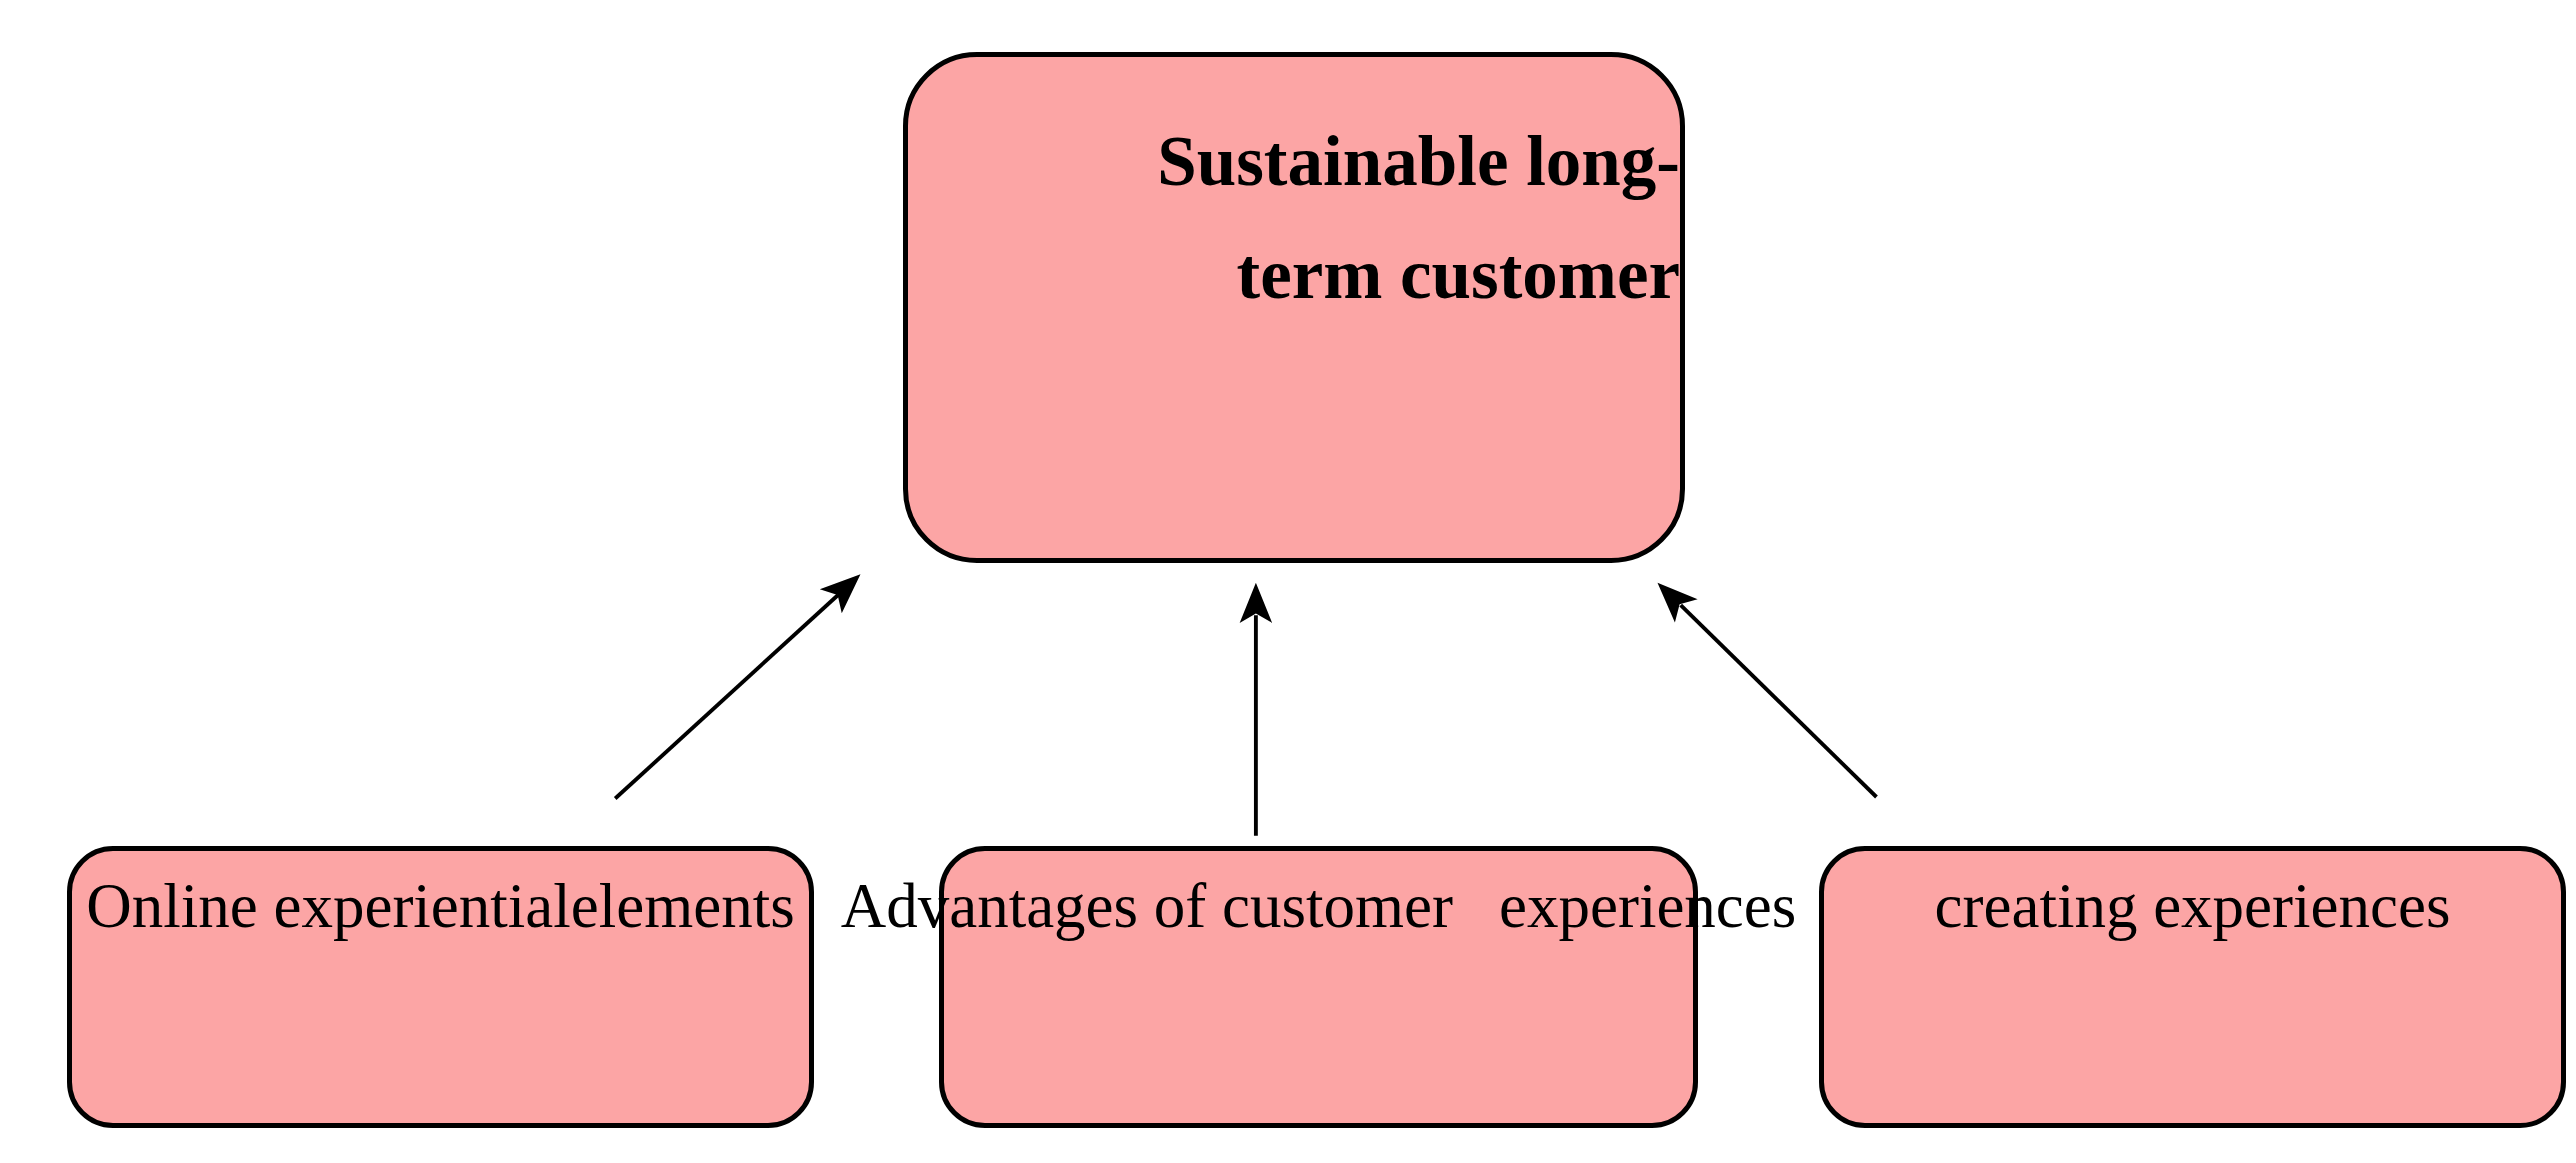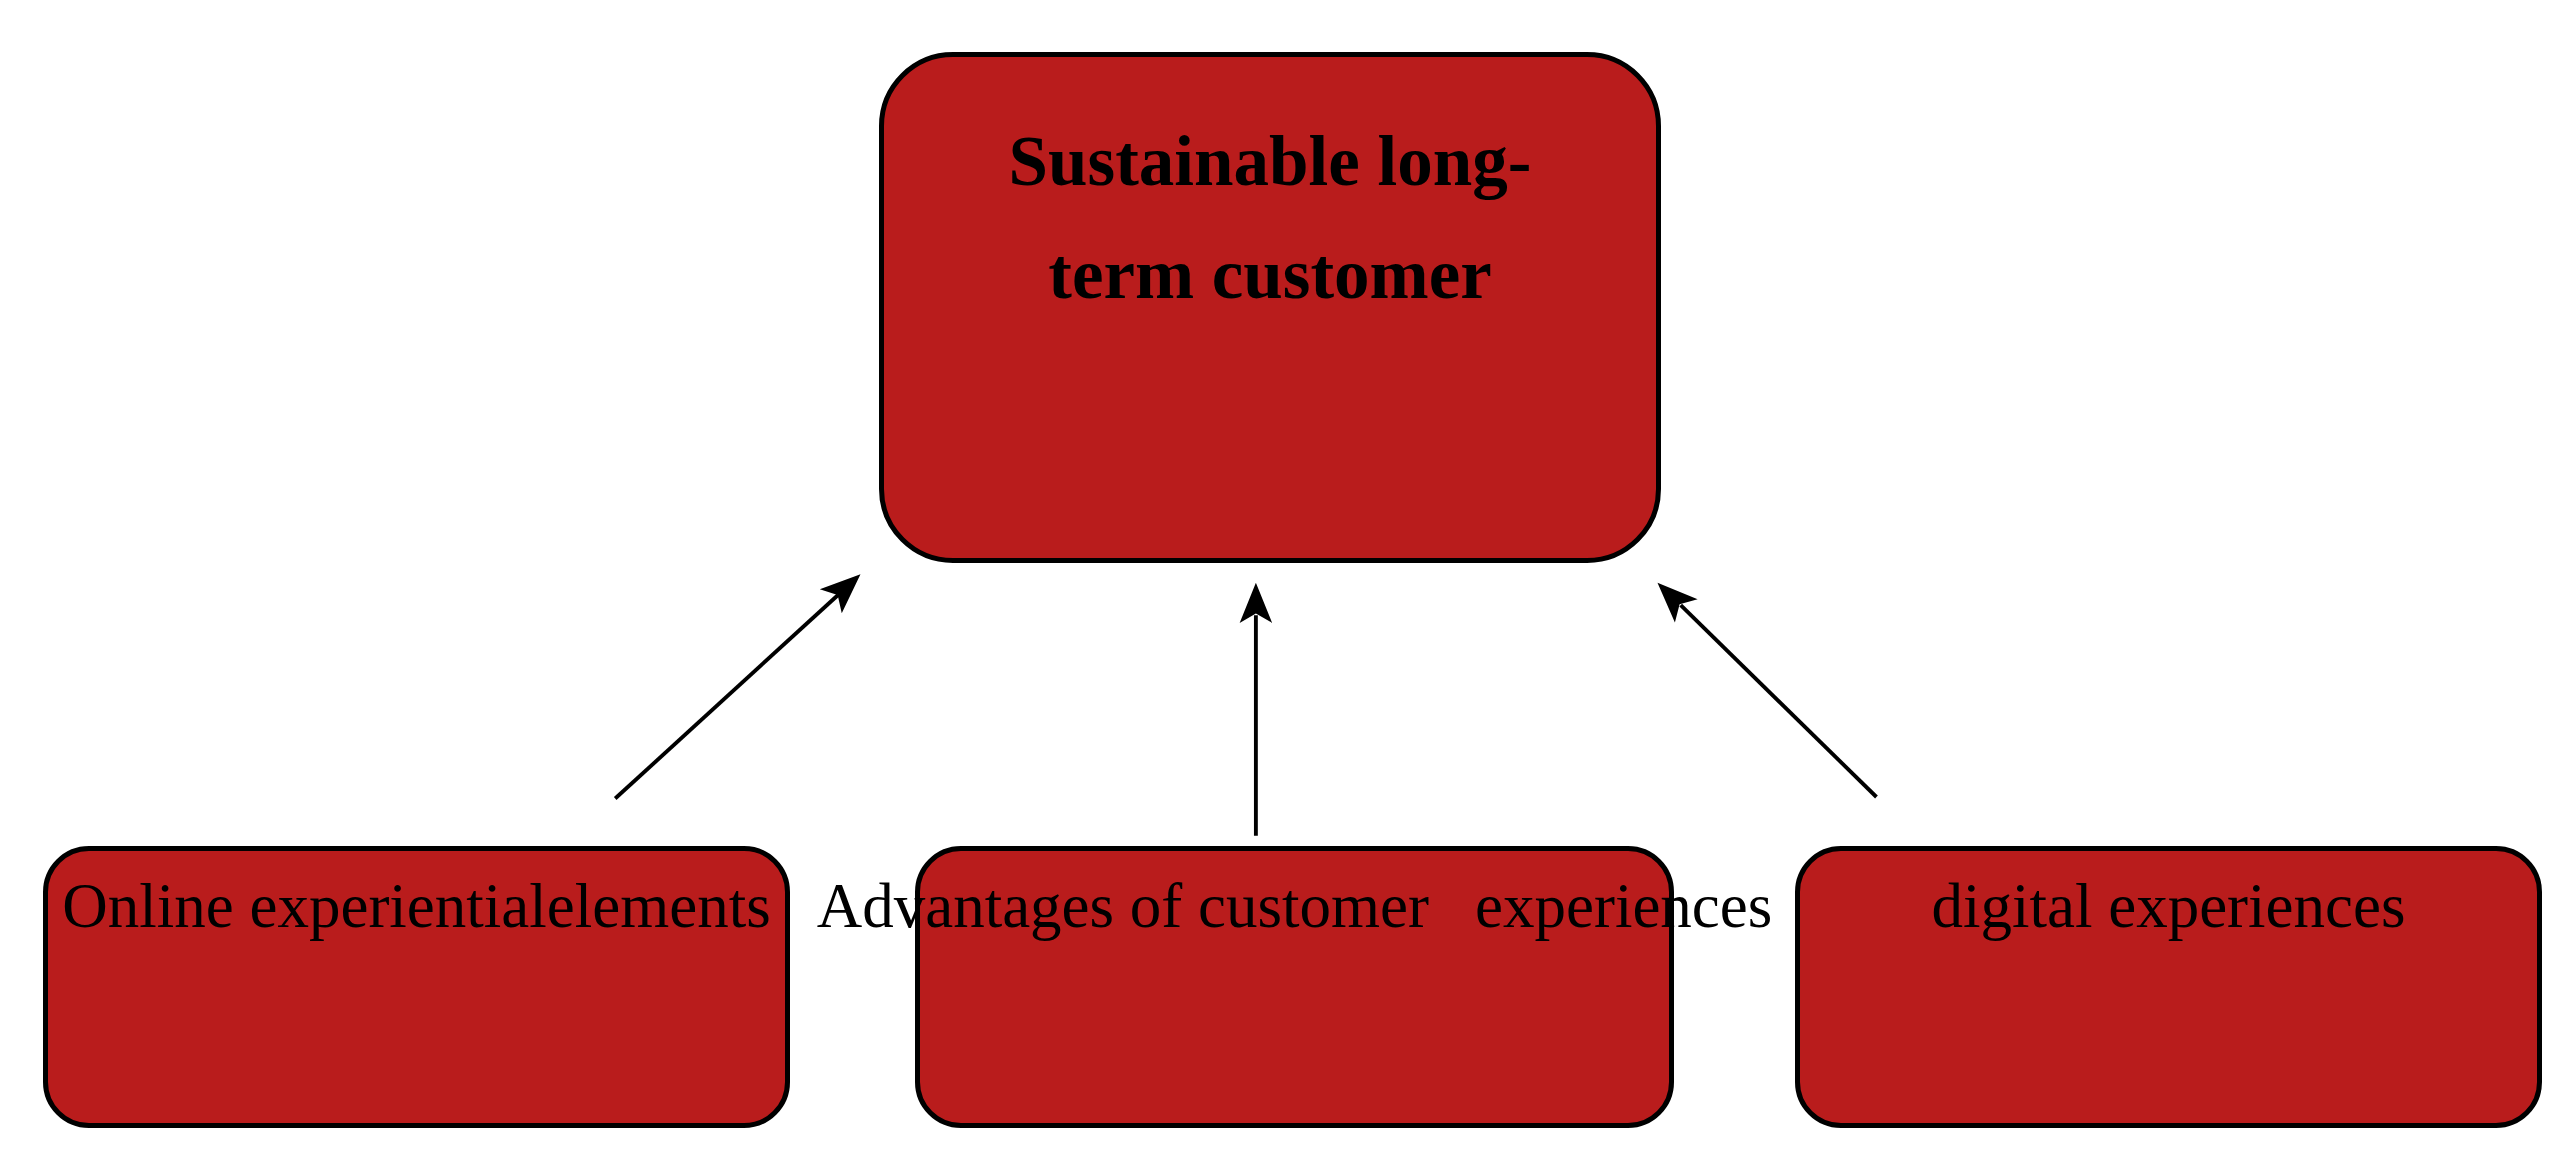--- a/index.html
+++ b/index.html
@@ -8,22 +8,23 @@
     width:2576px;height:1163px;
     background:#ffffff;
     color:#000000;
     font-family:"Liberation Serif","DejaVu Serif",serif;
     overflow:hidden;
   }
   .box{
     position:absolute;
     box-sizing:border-box;
     border:5.4px solid #000000;
-    background:#b91c1c;
-    text-align:center;
+    background:#fca5a5;
+    text-align:right;
+    margin-left:24px;
   }
   .title-box{
     left:879px;top:52px;
     width:782px;height:511px;
     border-radius:74px;
     font-weight:bold;
     font-size:71px;
     line-height:113px;
     padding-top:48px;
   }
@@ -75,17 +76,17 @@
     <div class="line">Online experiential</div>
     <div class="line">elements</div>
   </div>
 
   <div class="box factor factor--middle">
     <div class="line">Advantages of customer</div>
     <div class="line">experiences</div>
   </div>
 
   <div class="box factor factor--right">
-    <div class="line">digital experiences</div>
+    <div class="line">creating experiences</div>
   </div>
 
 </div>
 
 
 </body></html>

